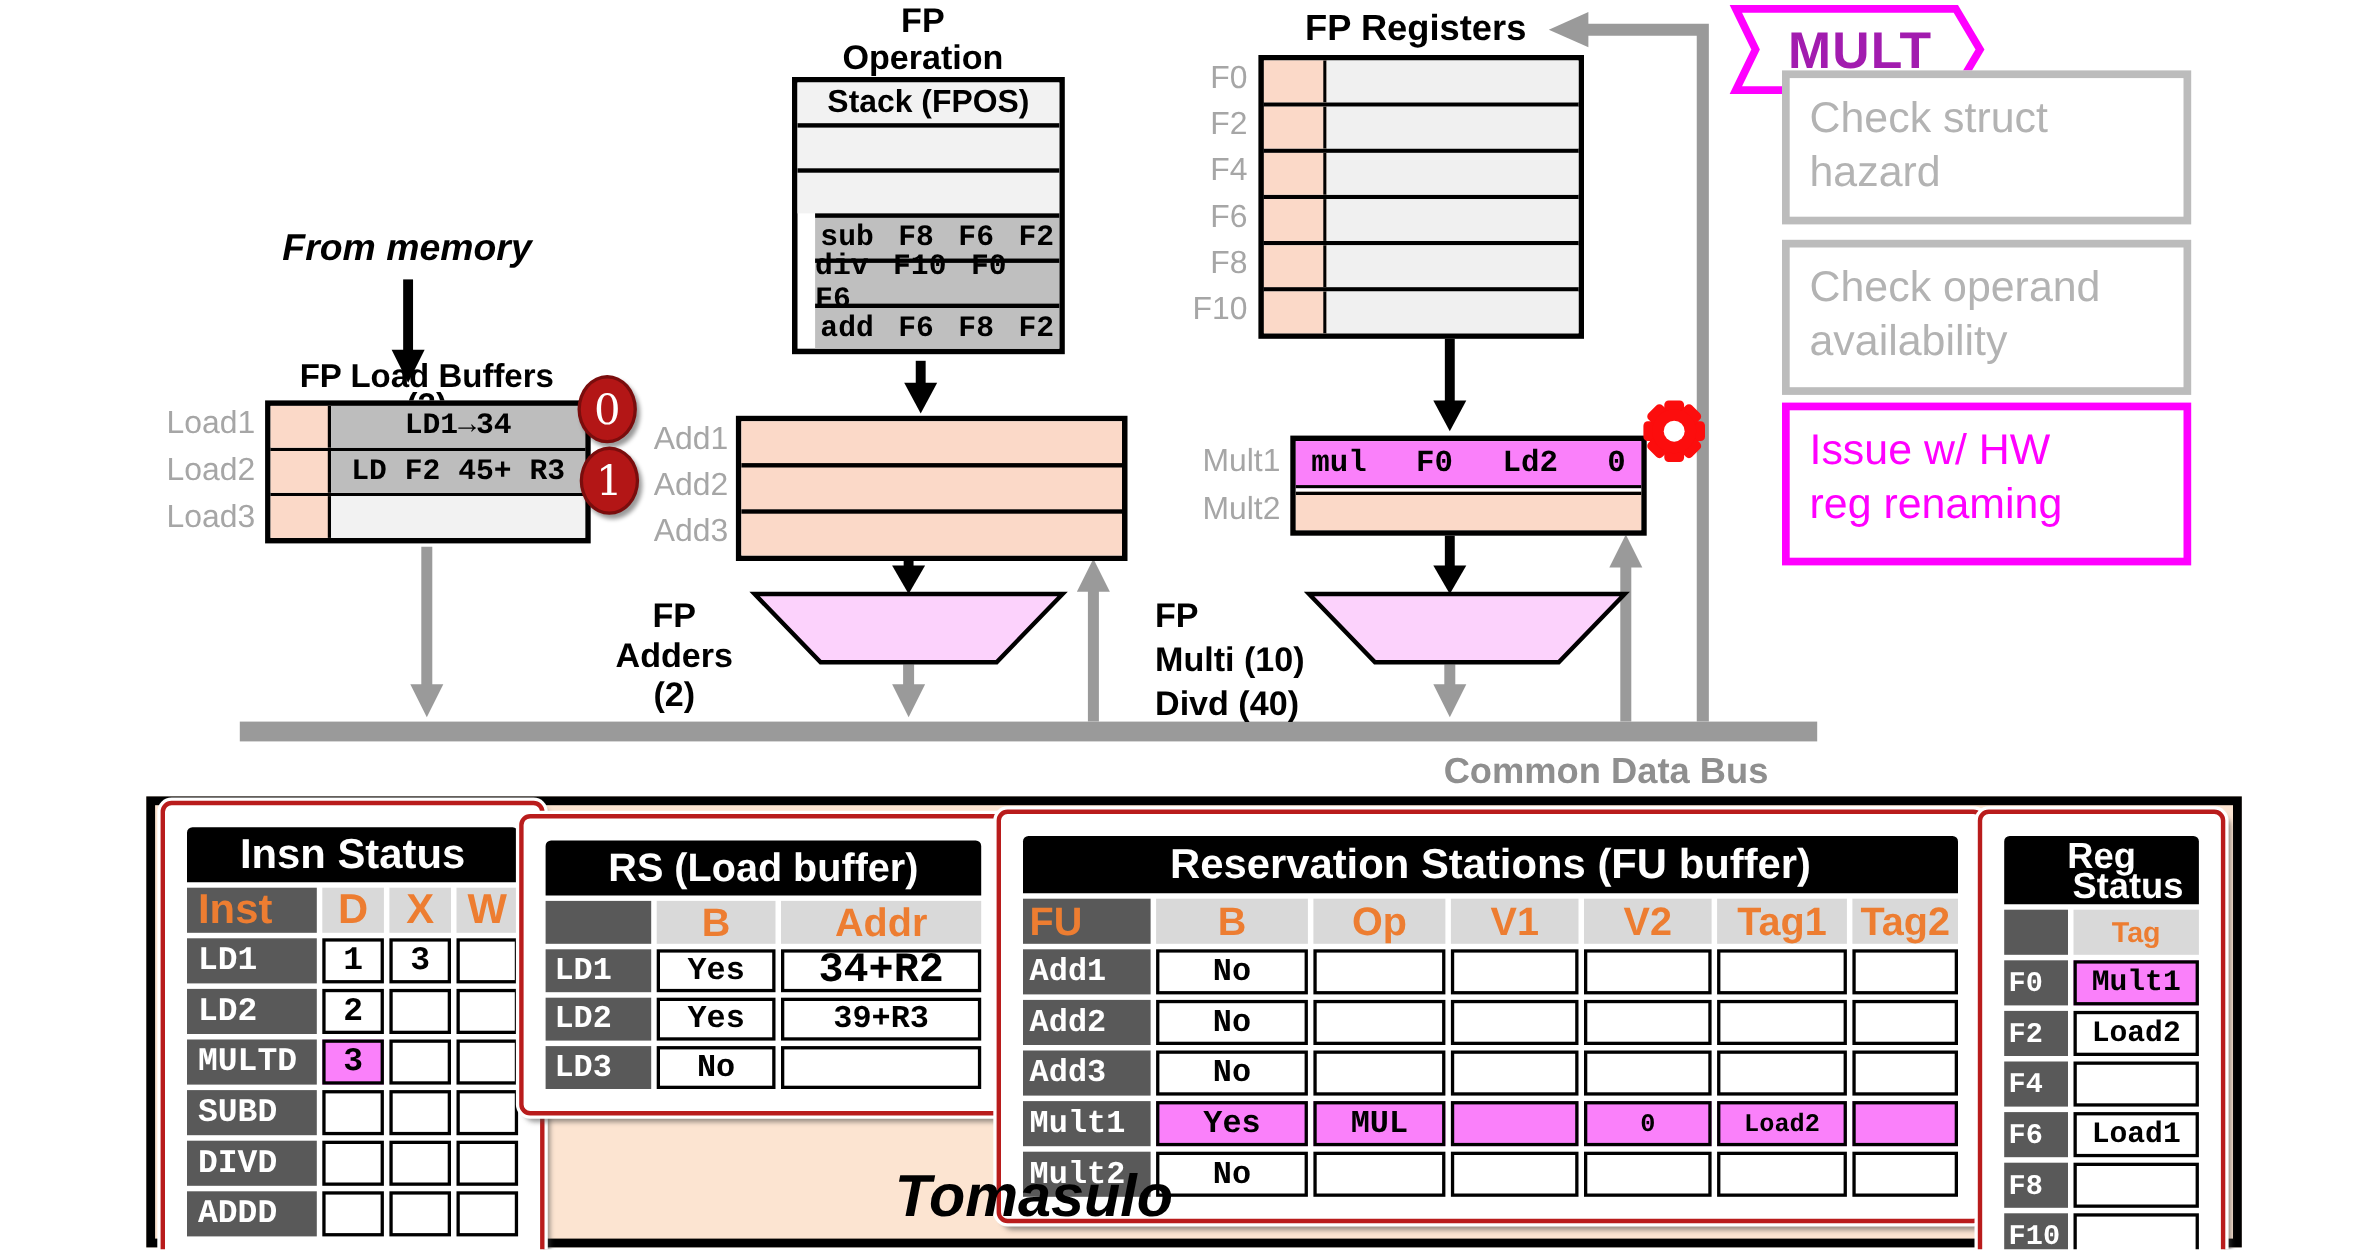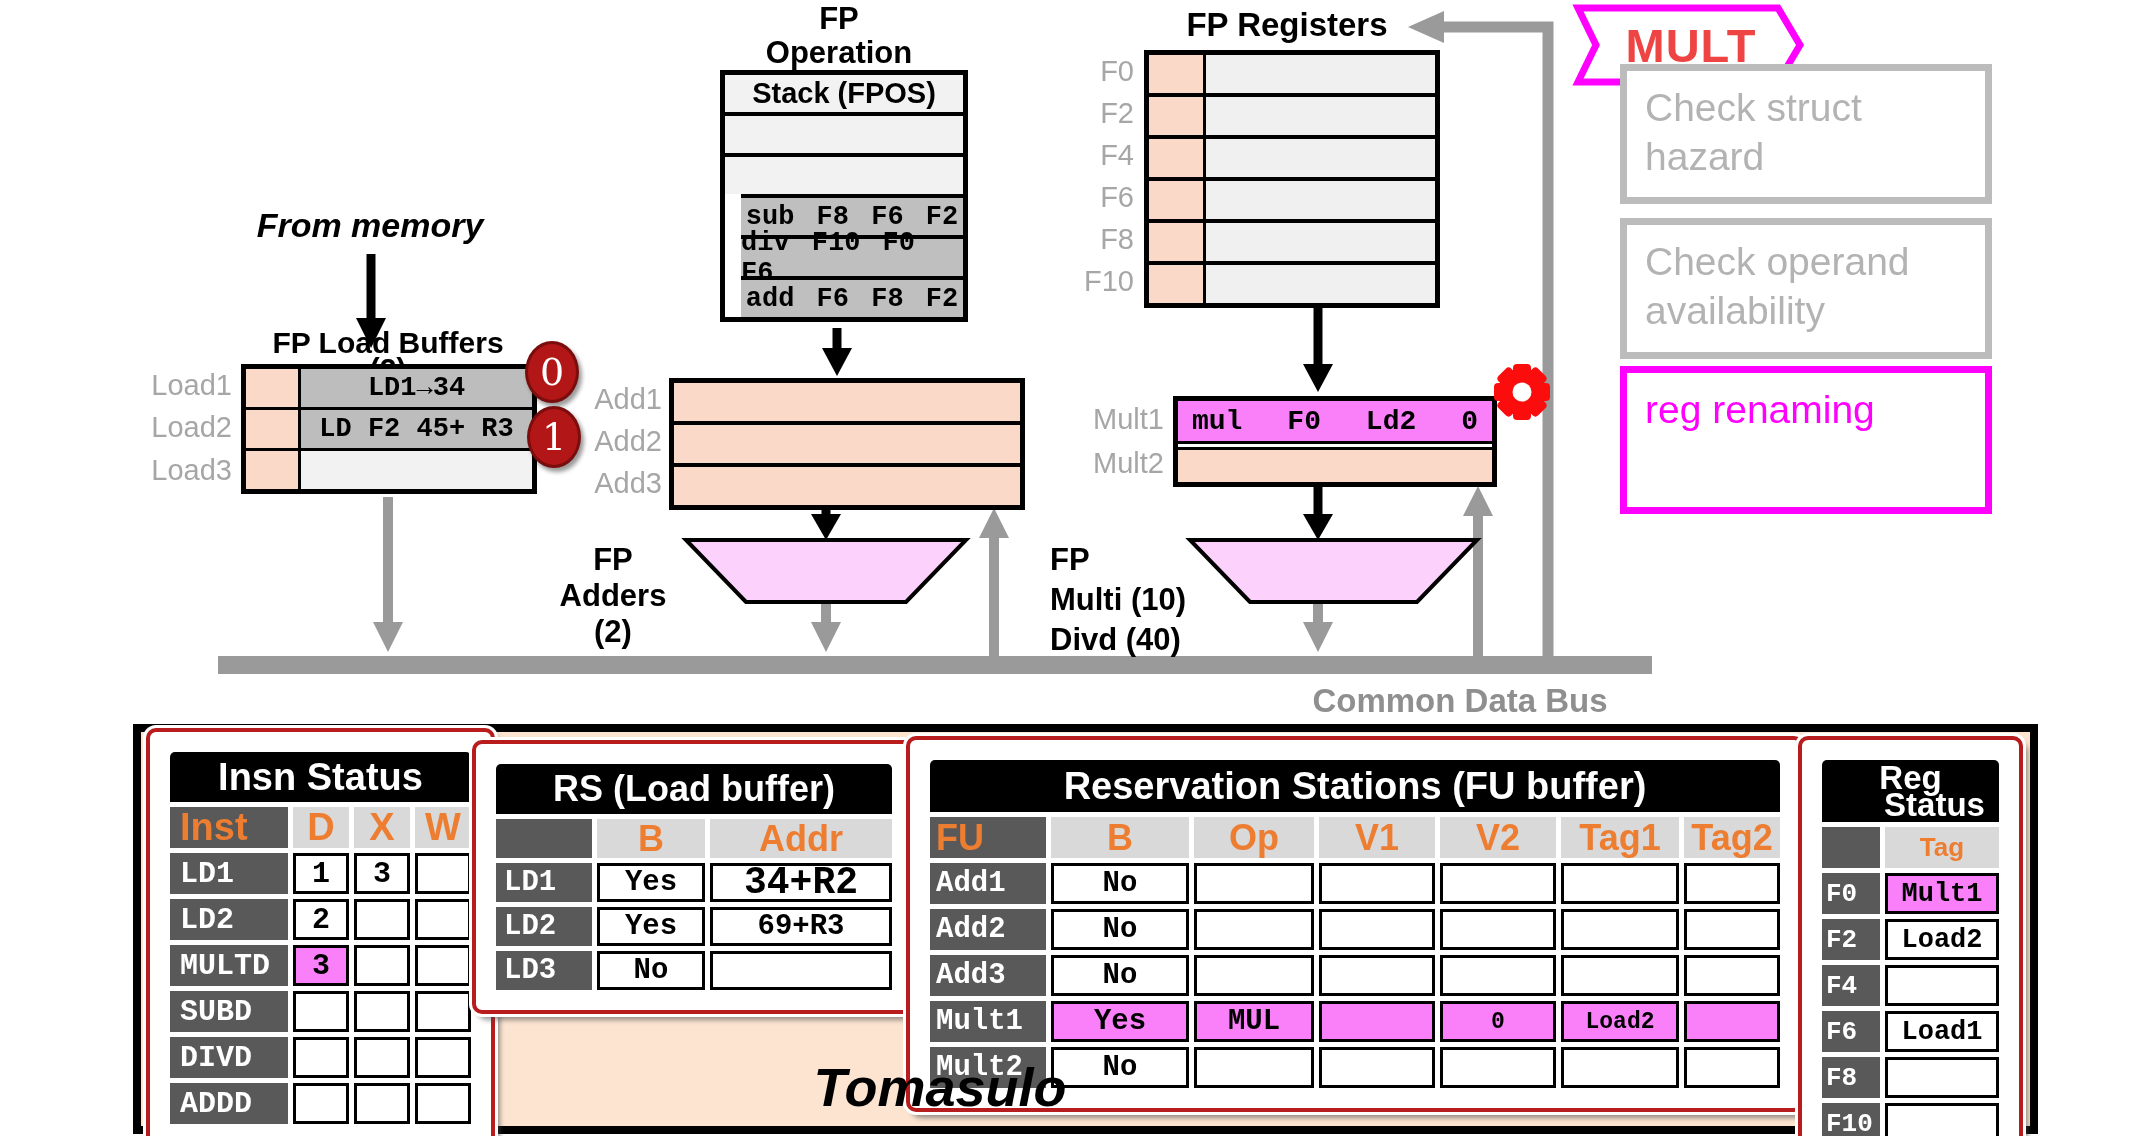--- a/index.html
+++ b/index.html
@@ -71,21 +71,21 @@
   #mult-spacer{height:3px;background:#fff;}
   #mult-row2{height:32px;background:#fbd9c8;border-top:3px solid #000;}
   #gear{left:1490px;top:360px;width:64px;height:64px;z-index:3;}
   #multi-label{left:1050px;top:540px;width:230px;font-weight:bold;font-size:31px;line-height:40px;}
 
   #cdb-label{left:1250px;top:682px;width:420px;text-align:center;font-weight:bold;
              font-size:33px;color:#8f8f8f;}
 
   
   #banner-text{left:1600px;top:18px;width:182px;text-align:center;font-weight:bold;
-               font-size:47px;color:#ef4444;letter-spacing:1px;}
+               font-size:47px;color:#a21caf;letter-spacing:1px;}
   .step-box{position:absolute;left:1620px;width:372px;box-sizing:border-box;background:#fff;
             padding:12px 0 0 18px;font-size:39px;line-height:49px;}
   .step-box.inactive{border:7px solid #bcbcbc;color:#b3b3b3;}
   .step-box.active{border:7px solid #ff00ff;color:#ff00ff;}
   #step-0{top:64px;height:140px;}
   #step-1{top:218px;height:141px;}
   #step-2{top:366px;height:148px;}
 
   
   #panel{left:133px;top:724px;width:1905px;height:410px;box-sizing:border-box;
@@ -286,20 +286,21 @@
   <div class="abs" id="banner-text">MULT</div>
   <div class="step-box inactive" id="step-0">
     <div>Check struct</div>
     <div>hazard</div>
   </div>
   <div class="step-box inactive" id="step-1">
     <div>Check operand</div>
     <div>availability</div>
   </div>
   <div class="step-box active" id="step-2">
+    <div>Issue w/ HW</div>
     <div>reg renaming</div>
   </div>
 
   <div class="abs" id="panel"></div>
   <div class="tbl" id="insn-table" style="left: 146px; top: 728px;">
       <div class="tbl-title" style="height: 50px; font-size: 38px;">
         <div>Insn Status</div>
       </div>
       <div class="tbl-grid" style="grid-template-columns: 118px 56px 56px 56px; grid-auto-rows: 41px;">
         <div class="cell colhead dark" style="font-size: 38px; padding-left: 10px;">Inst</div>
@@ -338,21 +339,21 @@
       </div>
       <div class="tbl-grid" style="grid-template-columns: 96px 108px 182px; grid-auto-rows: 39px;">
         <div class="cell colhead dark" style="font-size: 36px; padding-left: 8px;"></div>
         <div class="cell colhead" style="font-size: 36px;">B</div>
         <div class="cell colhead" style="font-size: 36px;">Addr</div>
         <div class="cell rowlab" style="font-size: 29px; padding-left: 8px;">LD1</div>
         <div class="cell val" style="font-size: 29px;">Yes</div>
         <div class="cell val" style="font-size: 38px;">34+R2</div>
         <div class="cell rowlab" style="font-size: 29px; padding-left: 8px;">LD2</div>
         <div class="cell val" style="font-size: 29px;">Yes</div>
-        <div class="cell val" style="font-size: 29px;">69+R3</div>
+        <div class="cell val" style="font-size: 29px;">39+R3</div>
         <div class="cell rowlab" style="font-size: 29px; padding-left: 8px;">LD3</div>
         <div class="cell val" style="font-size: 29px;">No</div>
         <div class="cell val" style="font-size: 29px;"></div>
       </div>
     </div>
   <div class="tbl" id="rsfu-table" style="left: 906px; top: 736px;">
       <div class="tbl-title" style="height: 52px; font-size: 38px;">
         <div>Reservation Stations (FU buffer)</div>
       </div>
       <div class="tbl-grid" style="grid-template-columns: 116px 138px 120px 116px 116px 118px 96px; grid-auto-rows: 41px;">

